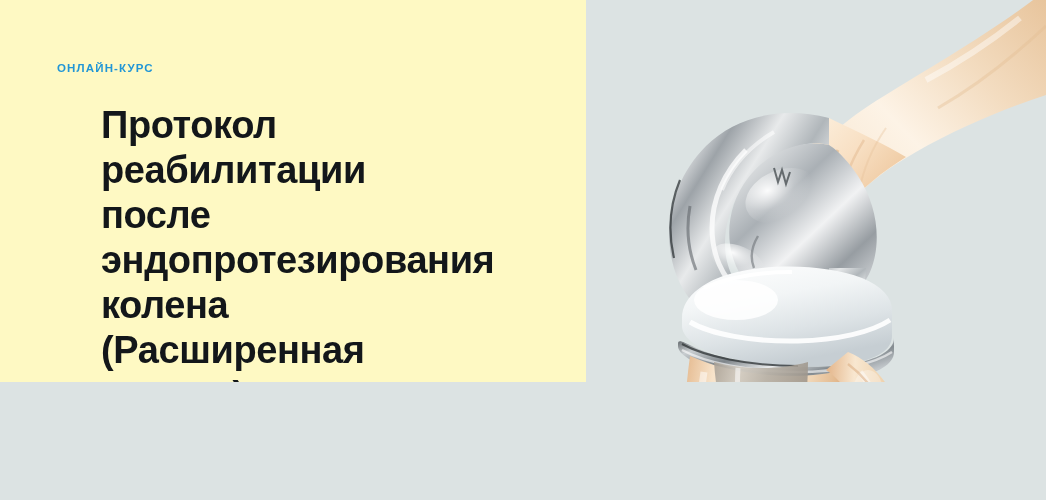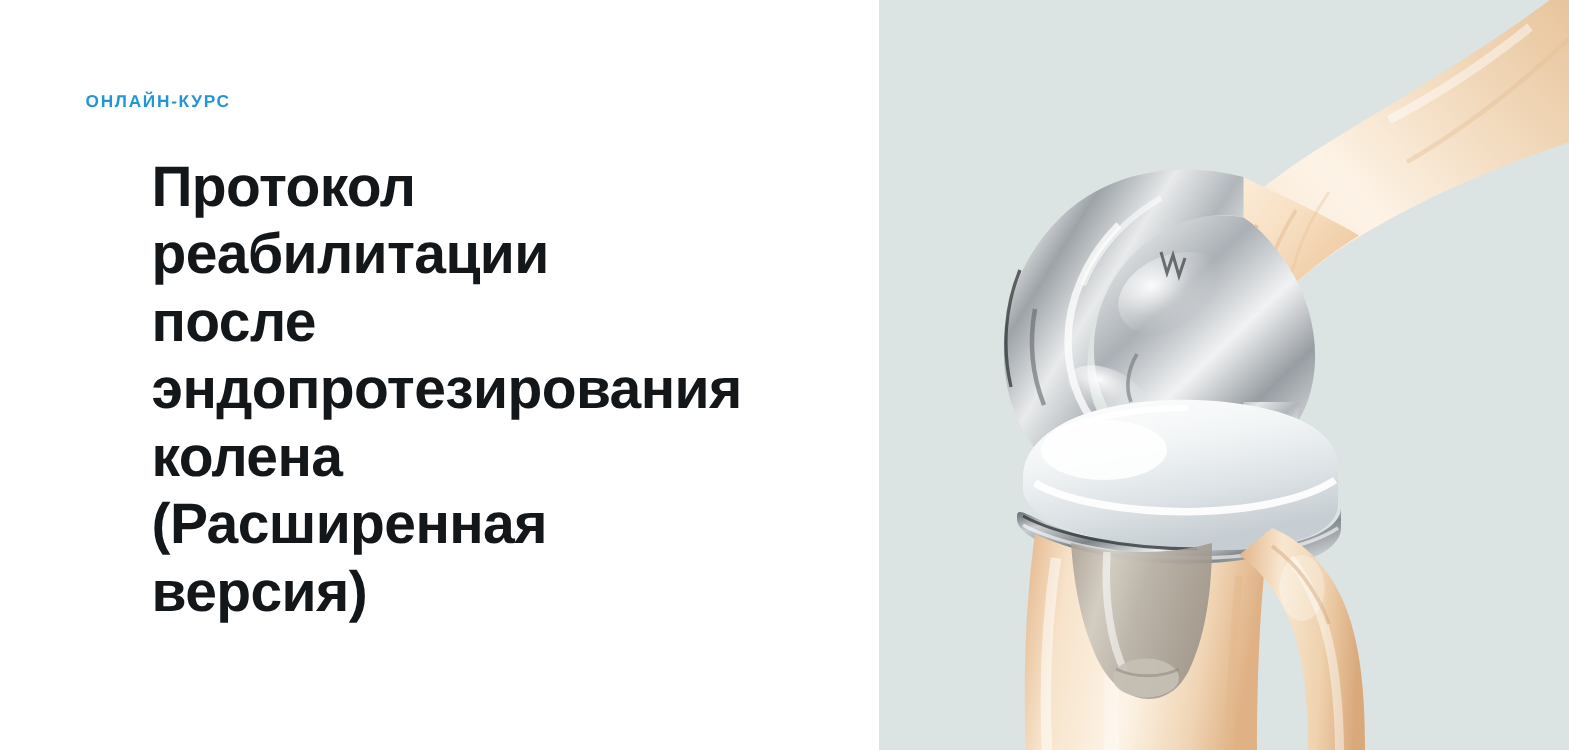--- a/index.html
+++ b/index.html
@@ -12,22 +12,22 @@
   }
 
   body {
     font-family:"Liberation Sans", sans-serif;
     background:#dce3e3;
   }
 
   .hero {
     position:relative;
     width:1046px;
-    height:500px;
-    background:#ffffff;
+    height:382px;
+    background:#fef9c3;
     overflow:hidden;
   }
 
   
   .copy {
     position:absolute;
     left:57px;
     top:62px;
     width:420px;
     z-index:5;

